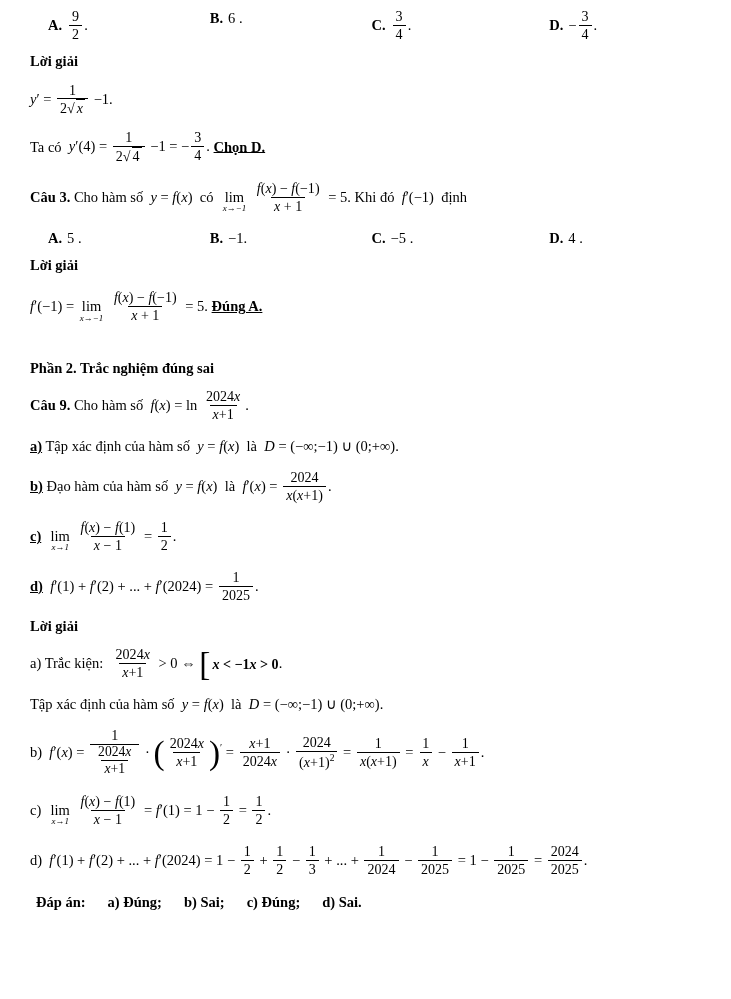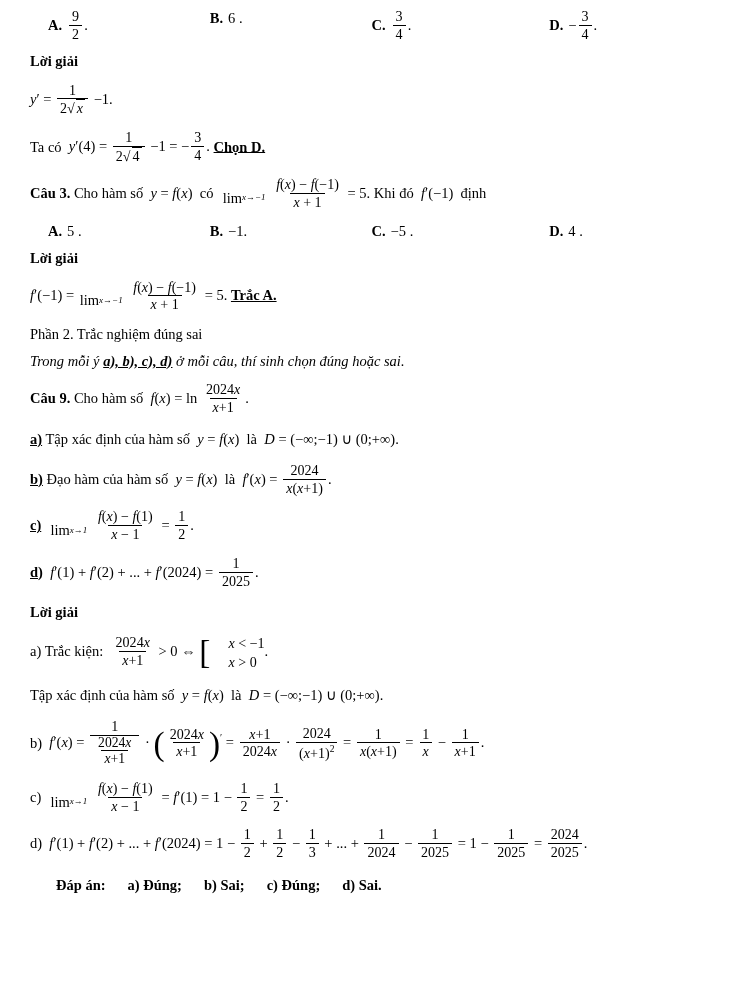--- a/index.html
+++ b/index.html
@@ -53,21 +53,21 @@
   }
   .sqrt {
     display: inline-block;
     border-top: 1px solid #000;
     padding: 0 2px 0 1px;
     margin-left: 1px;
   }
   .radic { font-style: normal; }
   .lim {
     display: inline-flex;
-    flex-direction: row;
+    flex-direction: column;
     align-items: center;
     vertical-align: middle;
     margin: 8px 2px;
     position: relative;
     top: 0.25em;
     text-align: center;
   }
   .lim .lm { font-style: normal; line-height: 1; }
   .lim .sub { font-size: 0.62em; line-height: 1.1; }
   .sup { font-size: 0.68em; vertical-align: super; font-style: normal; }
@@ -77,25 +77,25 @@
     vertical-align: middle;
   }
   .bracket .lb {
     font-size: 2.3em;
     font-style: normal;
     line-height: 0.8;
     font-family: "Liberation Serif", serif;
   }
   .cases {
     display: inline-flex;
-    flex-direction: column;
     vertical-align: middle;
     line-height: 1.35;
     font-size: 0.97em;
-    margin-left: 18px;
+    margin-left: 2px;
+    font-weight: bold;
   }
 
   
   .options {
     display: flex;
     width: 100%;
     margin-top: 2px;
   }
   .options .opt {
     flex: 1 1 0;
@@ -105,23 +105,23 @@
   .options .opt .lbl {
     font-weight: bold;
     margin-right: 5px;
   }
   .opt-a { padding-left: 18px; }
   .opt-b { padding-left: 2px; }
   .opt-c { padding-left: 2px; }
   .opt-d { padding-left: 18px; }
   .loigiai { font-weight: bold; text-align: left; margin-top: 10px; margin-bottom: 4px;}
   .para { margin-top: 13px; line-height: 1.5; }
-  .lastline { margin-top: 16px; font-weight: bold; padding-left: 6px; margin-left: 20px; }
+  .lastline { margin-top: 16px; font-weight: bold; padding-left: 6px; }
   .lastline span { margin-right: 22px; }
-  .heading { font-weight: normal; margin-top: 12px; }
+  .heading { font-weight: bold; margin-top: 32px; }
   .subnote { font-style: italic; margin-top: 10px; }
   .q-label { font-weight: bold; }
 </style>
 </head>
 <body>
 
 <div class="page">
 
   <div class="options">
     <div class="opt opt-a">
@@ -222,28 +222,25 @@
       <span class="lim">
           <span class="lm">lim</span>
           <span class="sub">x→−1</span>
         </span>
       <span class="frac">
         <span class="num"><span class="italic">f</span><span class="up">(</span><span class="italic">x</span><span class="up">)</span> <span class="up">−</span> <span class="italic">f</span><span class="up">(</span><span class="up">−1</span><span class="up">)</span></span>
         <span class="den"><span class="italic">x</span> <span class="up">+ 1</span></span>
       </span>
       <span class="up">= 5</span><span class="up">.</span>
     </span>
-    <span class="bold">Trắc A.</span>
+    <span class="bold">Đúng A.</span>
   </div>
 
   <div class="heading">Phần 2. Trắc nghiệm đúng sai</div>
 
-  <div class="subnote">
-    <span>Trong mỗi ý </span><span class="bold">a), b), c), d)</span><span> ở mỗi câu, thí sinh chọn đúng hoặc sai.</span>
-  </div>
 
   <div class="para">
     <span class="q-label">Câu 9.</span>
     <span>Cho hàm số</span>
     <span class="math">&nbsp;<span class="italic">f</span><span class="up">(</span><span class="italic">x</span><span class="up">)</span> <span class="up">=</span> <span class="up">ln</span>
       <span class="frac">
         <span class="num"><span class="up">2024</span><span class="italic">x</span></span>
         <span class="den"><span class="italic">x</span><span class="up">+1</span></span>
       </span><span class="up">.</span>
     </span>

